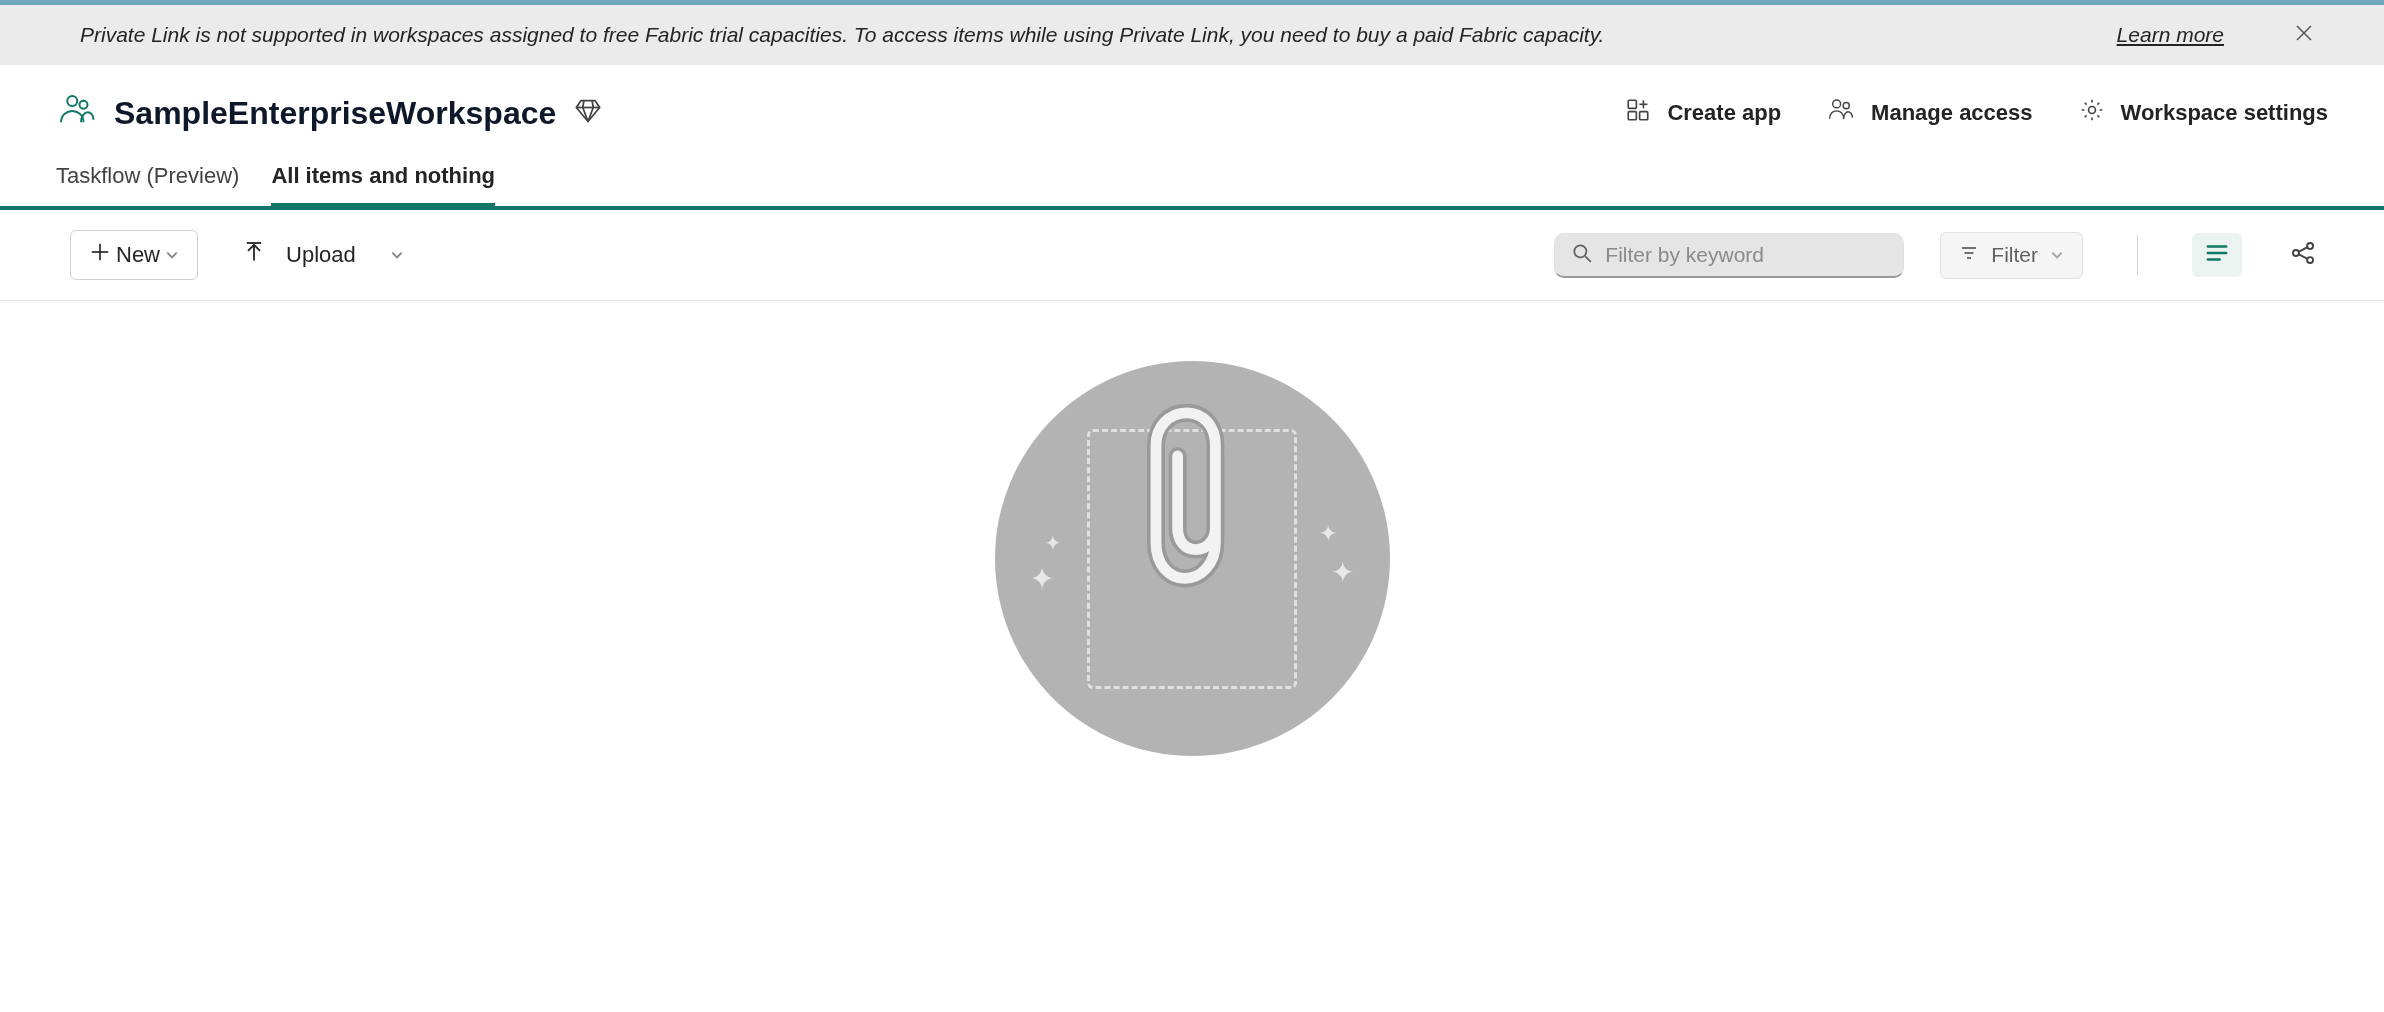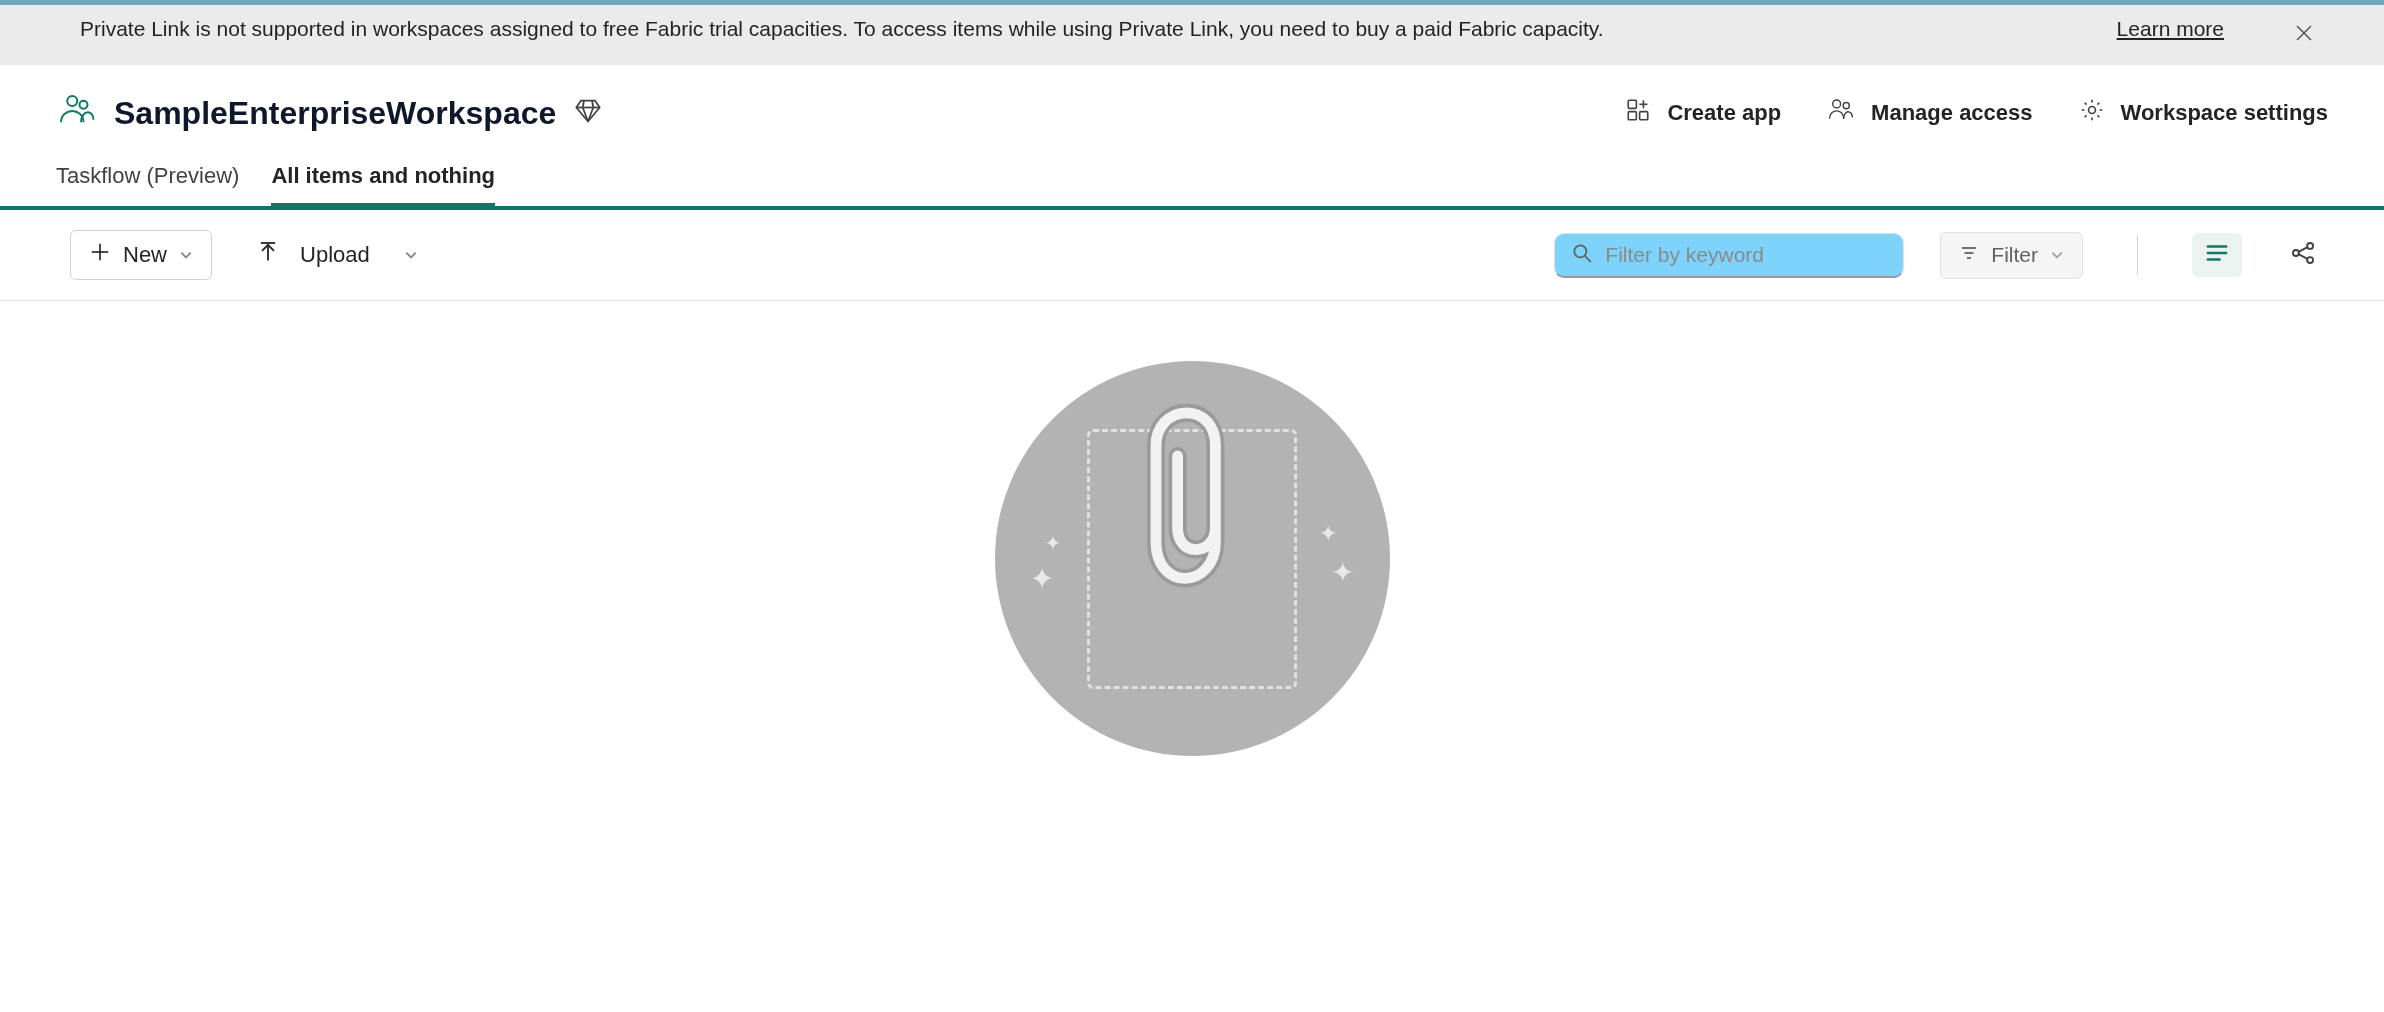--- a/index.html
+++ b/index.html
@@ -14,24 +14,25 @@
       height: 1012px;
       overflow: hidden;
     }
     .top-accent {
       height: 5px;
       background: #6ea6ba;
     }
     .notification-bar {
       background: #ebebeb;
       display: flex;
-      align-items: flex-start;
+      align-items: center;
       padding: 12px 60px 12px 80px;
       font-size: 21px;
       color: #242424;
+      font-style: italic;
     }
     .notification-text {
       flex: 1;
     }
     .learn-more {
       text-decoration: underline;
       color: #242424;
       margin-left: 50px;
       cursor: pointer;
     }
@@ -96,21 +97,21 @@
     .toolbar-row {
       display: flex;
       align-items: center;
       padding: 20px 56px 20px 70px;
       border-bottom: 1px solid #e6e6e6;
       gap: 36px;
     }
     .new-button {
       display: inline-flex;
       align-items: center;
-      gap: 12px;
+      gap: 5px;
       border: 1px solid #d1d1d1;
       border-radius: 6px;
       background: #fff;
       padding: 10px 18px;
       font-size: 22px;
       color: #242424;
       cursor: pointer;
     }
     .upload-button {
       display: inline-flex;
@@ -121,21 +122,21 @@
       cursor: pointer;
       padding: 10px 8px;
     }
     .toolbar-spacer {
       flex: 1;
     }
     .filter-input-wrap {
       display: flex;
       align-items: center;
       gap: 12px;
-      background: #7dd3fc;
+      background: #e5e5e5;
       border: 1px solid #e0e0e0;
       border-bottom: 2px solid #999;
       border-radius: 10px;
       padding: 8px 16px;
       width: 350px;
     }
     .filter-input {
       border: none;
       background: transparent;
       outline: none;

